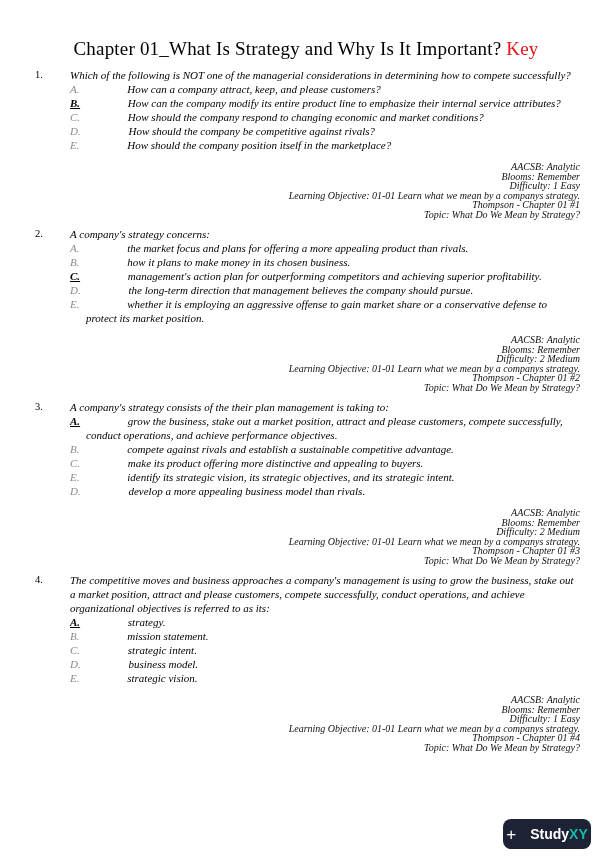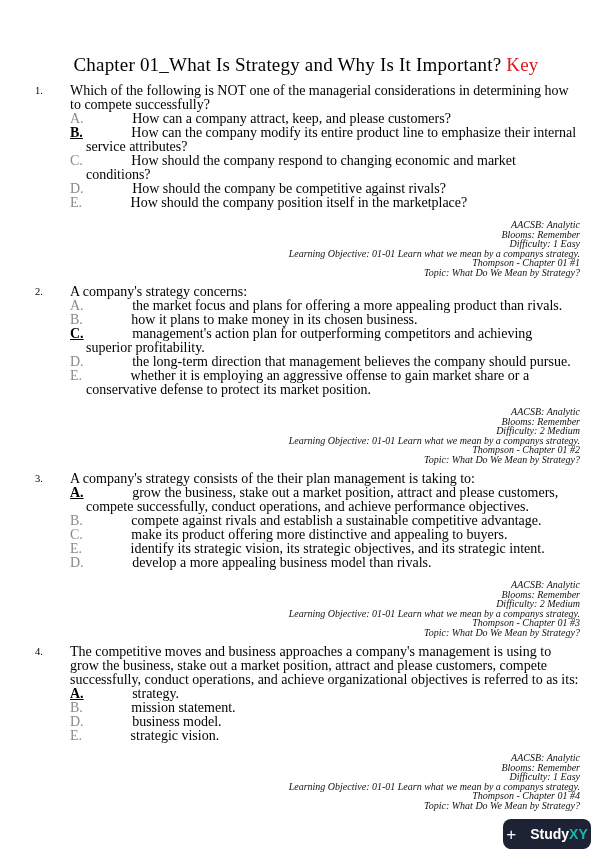--- a/index.html
+++ b/index.html
@@ -8,42 +8,43 @@
     font-family: "Liberation Serif", serif;
     color: #000000;
     position: relative;
     overflow: hidden;
   }
   .page {
     position: relative;
     width: 612px; height: 866px;
     background: #ffffff;
     box-sizing: border-box;
-    padding-top: 54px;
+    padding-top: 38px;
   }
   .title {
     text-align: center;
     font-size: 19px;
     font-weight: 400;
     margin: 0 0 8px 0;
     letter-spacing: 0.2px;
   }
   .title .key { color: #e4151b; }
   .question { margin: 0 32px 0 35px; }
   .qrow { display: flex; }
   .qnum {
     flex: none;
     width: 35px;
     font-size: 10.5px;
     line-height: 14px;
   }
   .qbody {
     flex: 1;
-    font-size: 14px;
+    font-size: 11px;
     line-height: 14px;
+    font-style: italic;
   }
   .stem { margin-bottom: 0; }
   .option {
     padding-left: 16px;
     text-indent: -16px;
   }
   .option .letter { color: #8a8a8a; }
   .option.correct .letter {
     color: #000000;
     font-weight: bold;
@@ -164,20 +165,21 @@
   </section>
 
   <section class="question">
     <div class="qrow">
       <div class="qnum">4.</div>
       <div class="qbody">
         <div class="stem">The competitive moves and business approaches a company's management is using to grow the business, stake out a market position, attract and please customers, compete successfully, conduct operations, and achieve organizational objectives is referred to as its:</div>
         <div class="options">
               <div class="option correct"><span class="letter">A.</span><span class="otext"> strategy.</span></div>
               <div class="option"><span class="letter">B.</span><span class="otext"> mission statement.</span></div>
+              <div class="option"><span class="letter">C.</span><span class="otext"> strategic intent.</span></div>
               <div class="option"><span class="letter">D.</span><span class="otext"> business model.</span></div>
               <div class="option"><span class="letter">E.</span><span class="otext"> strategic vision.</span></div>
             </div>
       </div>
     </div>
     <div class="meta">
           <div class="meta-line">AACSB: Analytic</div>
           <div class="meta-line">Blooms: Remember</div>
           <div class="meta-line">Difficulty: 1 Easy</div>
           <div class="meta-line">Learning Objective: 01-01 Learn what we mean by a companys strategy.</div>

